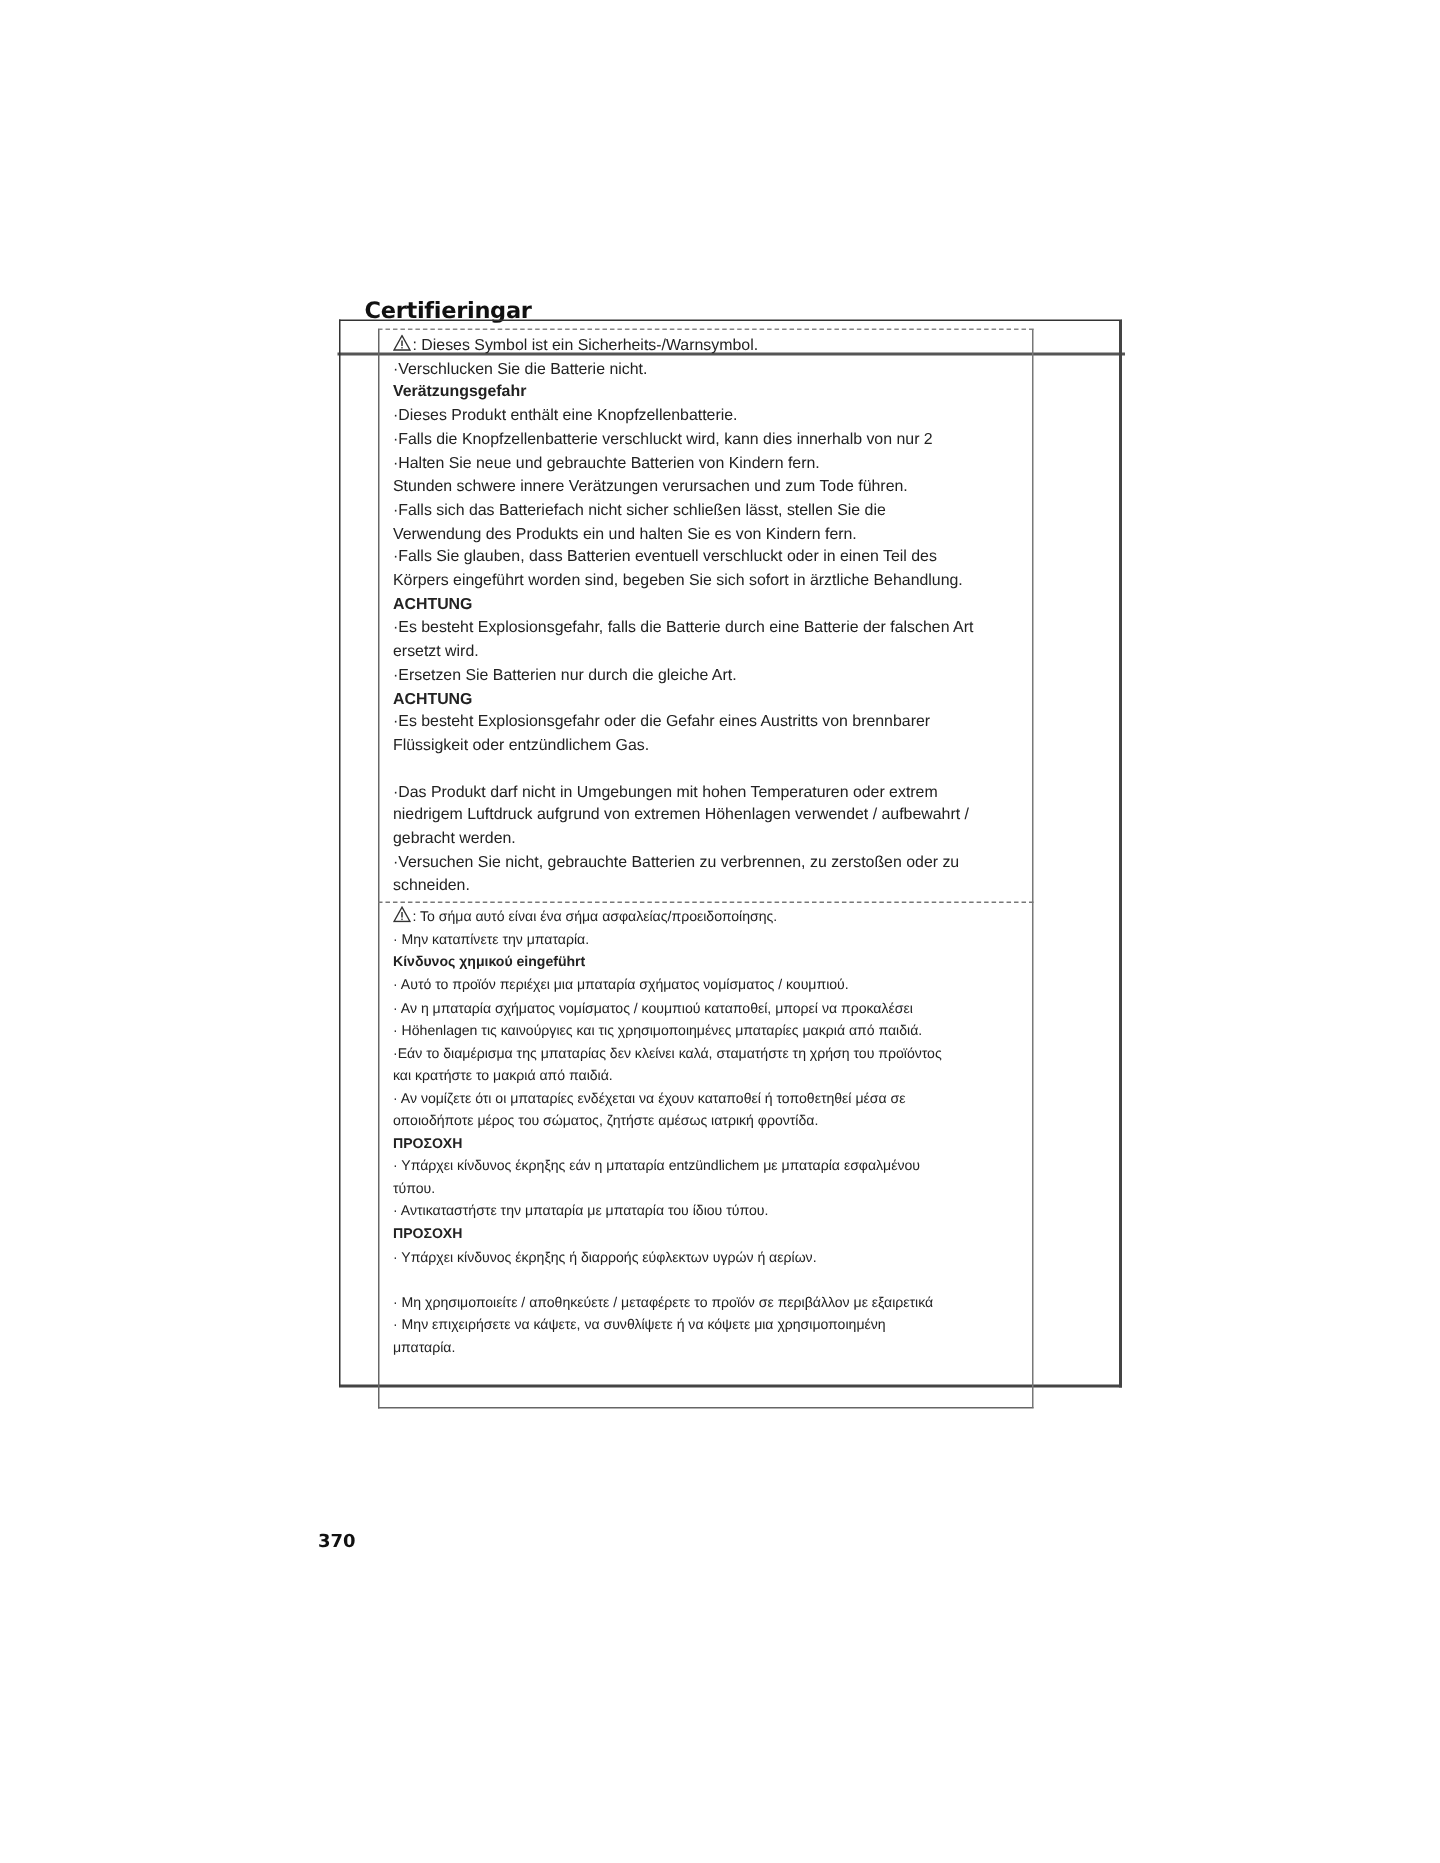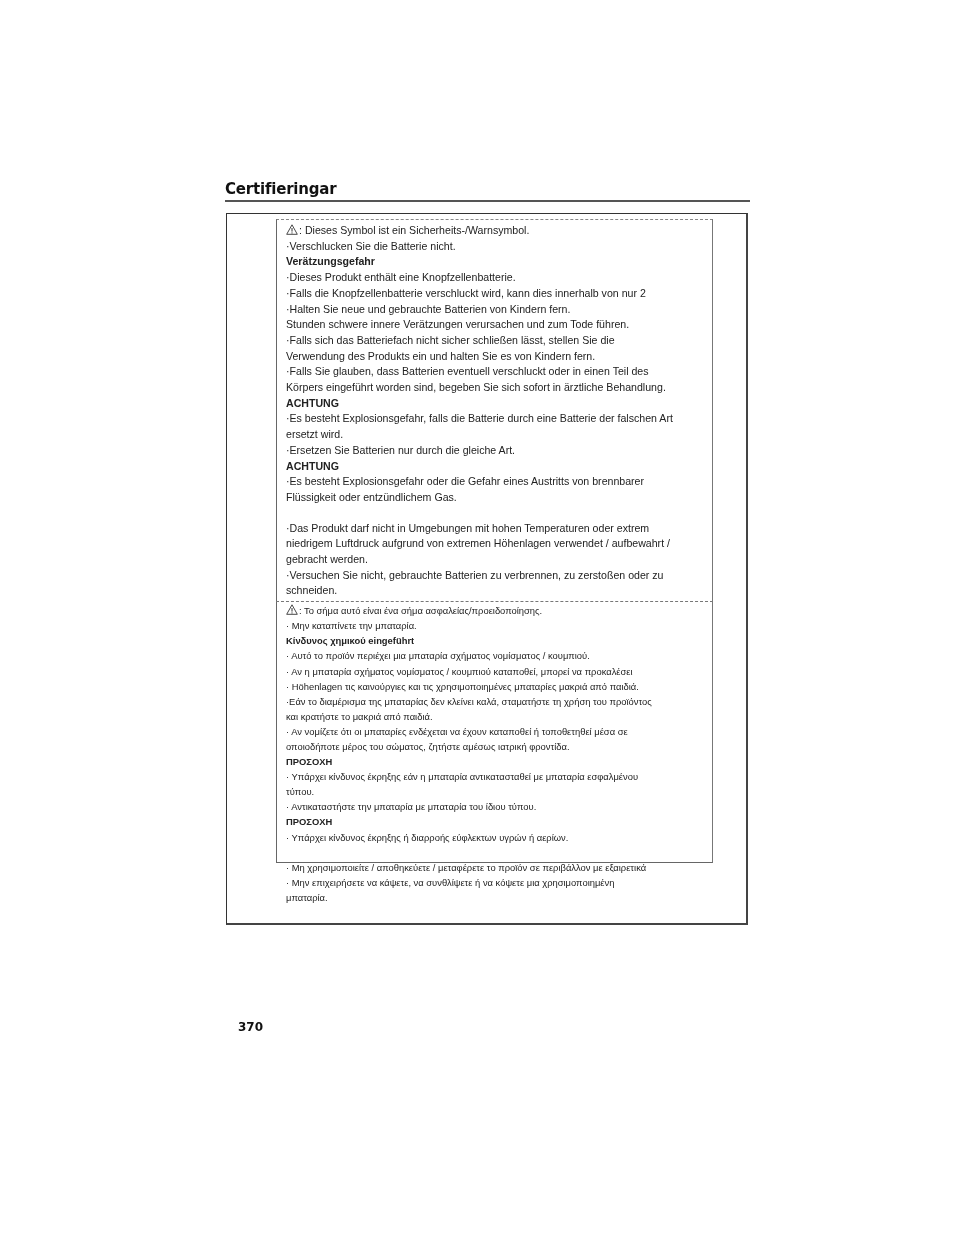--- a/index.html
+++ b/index.html
@@ -21,44 +21,44 @@
       top: 180px;
       width: 525px;
     }
     .section-title {
       font-family: "DejaVu Sans", sans-serif;
       font-weight: bold;
       font-size: 15px;
       letter-spacing: -0.2px;
       color: #111;
       line-height: 19px;
-      margin: 0;
+      margin: 18px;
     }
     .section-rule {
       height: 2px;
       background: #555;
       margin-top: 1px;
     }
     .outer-box {
       position: absolute;
       left: 226px;
       top: 213px;
       width: 522px;
       height: 712px;
       border: 1px solid #333;
       border-right: 2px solid #444;
       border-bottom: 2px solid #444;
       box-sizing: border-box;
     }
     .inner-panel {
       position: absolute;
-      left: 276px;
+      left: 252px;
       top: 219px;
       width: 437px;
-      height: 644px;
+      height: 720px;
       border-left: 1px solid #666;
       border-right: 1px solid #777;
       border-top: 1px dashed #888;
       border-bottom: 1px solid #666;
       box-sizing: border-box;
       padding: 3px 0 0 9px;
     }
     .lang-block {
       font-size: 10.6px;
       line-height: 15.7px;
@@ -92,21 +92,21 @@
       width: 12px;
       height: 11px;
       vertical-align: -1px;
       margin-right: 1px;
     }
     .warn-icon svg {
       display: block;
     }
     .page-number {
       position: absolute;
-      left: 238px;
+      left: 212px;
       top: 1020px;
       font-family: "DejaVu Sans", sans-serif;
       font-weight: bold;
       font-size: 12px;
       color: #111;
     }
   </style>
 </head>
 <body>
 
@@ -172,21 +172,21 @@
         <span class="line"> · Μην καταπίνετε την μπαταρία.</span>
         <span class="line bold">Κίνδυνος χημικού eingeführt</span>
         <span class="line"> · Αυτό το προϊόν περιέχει μια μπαταρία σχήματος νομίσματος / κουμπιού.</span>
         <span class="line"> · Αν η μπαταρία σχήματος νομίσματος / κουμπιού καταποθεί, μπορεί να προκαλέσει</span>
         <span class="line"> · Höhenlagen τις καινούργιες και τις χρησιμοποιημένες μπαταρίες μακριά από παιδιά.</span>
         <span class="line">·Εάν το διαμέρισμα της μπαταρίας δεν κλείνει καλά, σταματήστε τη χρήση του προϊόντος</span>
         <span class="line">και κρατήστε το μακριά από παιδιά.</span>
         <span class="line"> · Αν νομίζετε ότι οι μπαταρίες ενδέχεται να έχουν καταποθεί ή τοποθετηθεί μέσα σε</span>
         <span class="line">οποιοδήποτε μέρος του σώματος, ζητήστε αμέσως ιατρική φροντίδα.</span>
         <span class="line bold">ΠΡΟΣΟΧΗ</span>
-        <span class="line"> · Υπάρχει κίνδυνος έκρηξης εάν η μπαταρία αντικατασταθεί με μπαταρία εσφαλμένου</span>
+        <span class="line"> · Υπάρχει κίνδυνος έκρηξης εάν η μπαταρία entzündlichem με μπαταρία εσφαλμένου</span>
         <span class="line">τύπου.</span>
         <span class="line"> · Αντικαταστήστε την μπαταρία με μπαταρία του ίδιου τύπου.</span>
         <span class="line bold">ΠΡΟΣΟΧΗ</span>
         <span class="line"> · Υπάρχει κίνδυνος έκρηξης ή διαρροής εύφλεκτων υγρών ή αερίων.</span>
         <span class="line gap"></span>
         <span class="line"> · Μη χρησιμοποιείτε / αποθηκεύετε / μεταφέρετε το προϊόν σε περιβάλλον με εξαιρετικά</span>
         <span class="line"> · Μην επιχειρήσετε να κάψετε, να συνθλίψετε ή να κόψετε μια χρησιμοποιημένη</span>
         <span class="line">μπαταρία.</span>
       </div>
   </div>

